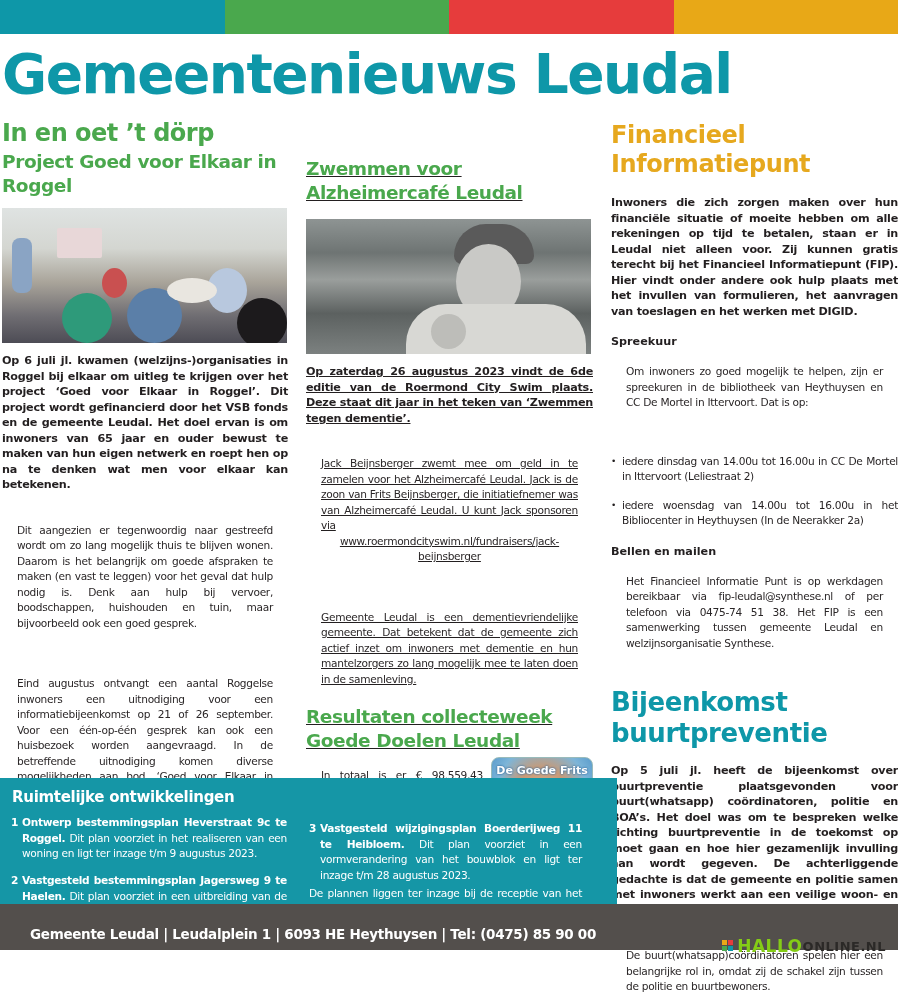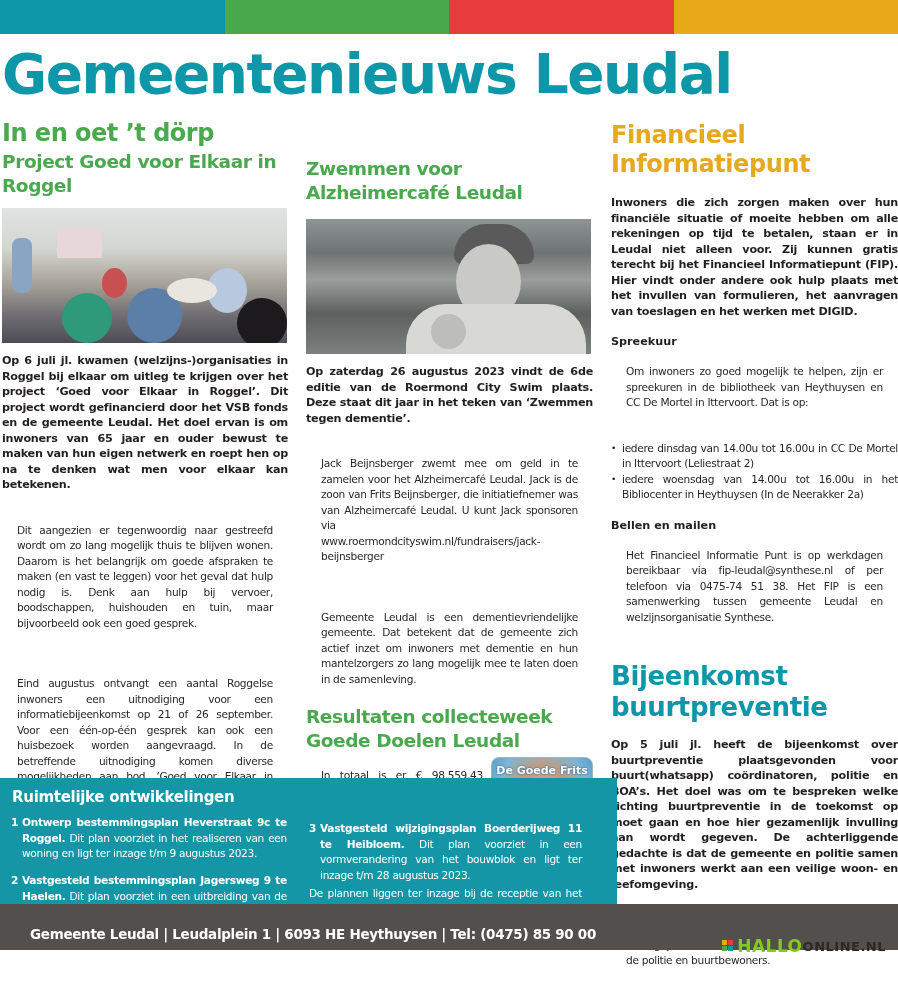--- a/index.html
+++ b/index.html
@@ -2,36 +2,36 @@
 <html><head>
 <meta charset="utf-8">
 <style>
   html, body { margin:0; padding:0; background:#fff; }
   body { width:898px; height:1000px; position:relative; overflow:hidden; font-family:"DejaVu Sans", sans-serif; color:#231f20; }
   .colorbar { position:absolute; left:0; top:0; width:898px; height:34px; display:flex; }
   .colorbar div { flex:1; }
   .masthead { position:absolute; left:2px; top:40px; font-family:"DejaVu Sans", sans-serif; font-weight:bold; font-size:55px; letter-spacing:-1.5px; color:#0e97a8; line-height:68px; white-space:nowrap; }
   .col { position:absolute; }
   .col1 { left:2px; top:118px; width:286px; }
-  .col2 { left:306px; top:155px; width:287px; }
+  .col2 { left:306px; top:155px; width:287px;text-decoration:underline; }
   .col3 { left:611px; top:118px; width:287px; }
   .kicker { font-weight:bold; color:#4aa84d; font-size:24px; line-height:30px; letter-spacing:-0.5px; margin:0; }
   .h-green { font-weight:bold; color:#4aa84d; font-size:18.5px; line-height:24px; letter-spacing:-0.4px; margin:2px 0 0 0; }
   .h-orange { font-weight:bold; color:#e6a81e; font-size:24px; line-height:29px; letter-spacing:-0.4px; margin:3px 0 0 0; }
   .h-teal { font-weight:bold; color:#0e97a8; font-size:26px; line-height:31px; letter-spacing:-0.4px; margin:0; }
   .lead { font-weight:bold; font-size:11.2px; line-height:15.5px; text-align:justify; margin:0; letter-spacing:-0.25px; }
   .body { font-size:10.6px; line-height:15.5px; text-align:justify; margin:15px; letter-spacing:-0.3px; color:#2a2627; }
   .gap { height:15px; }
   .photo { width:285px; height:135px; margin-top:10px; margin-bottom:10px; position:relative; overflow:hidden; }
   .photo1 { background:linear-gradient(180deg,#dfe3e2 0%,#d4d6d1 30%,#a9a49a 55%,#6f6d72 80%,#4d4c55 100%); }
   .photo2 { background:linear-gradient(180deg,#8e9493 0%,#6e7473 25%,#9a9e9c 45%,#5c6160 70%,#7c8180 100%); }
   .ph-shape { position:absolute; border-radius:50%; }
   .subhead { font-weight:bold; font-size:11.2px; line-height:15px; margin:0; }
   ul.bul { list-style:none; padding:0; margin:0; }
-  ul.bul li { position:relative; padding-left:11px; font-size:10.6px; line-height:15.5px; letter-spacing:-0.3px; text-align:justify; }
+  ul.bul li { position:relative; padding-left:11px; font-size:10.6px; line-height:15.5px; letter-spacing:-0.3px; text-align:justify;margin-top:13px; }
   ul.bul li::before { content:"\2022"; position:absolute; left:0; top:0; font-size:9px; }
   .goede-doelen { float:right; width:100px; height:68px; margin:4px 0 2px 8px; border-radius:8px; background:radial-gradient(circle at 50% 50%,#d9b08c 0%,#c79a78 40%,#7db5d8 75%,#5b9ccc 100%); position:relative; border:1px solid #9bb; overflow:hidden; }
   .goede-doelen .gd-top { position:absolute; left:0; right:0; top:6px; text-align:center; font-weight:bold; font-size:11px; color:#fff; text-shadow:0 0 2px #3b6fa0, 0 0 2px #3b6fa0; }
   .goede-doelen .gd-bot { position:absolute; left:0; right:0; bottom:4px; text-align:center; font-weight:bold; font-size:17px; color:#fff; text-shadow:0 0 2px #3b6fa0, 0 0 3px #3b6fa0; }
   .ruimte { position:absolute; left:0; top:778px; width:597px; height:156px; background:#1596a6; color:#fff;padding-left:20px; }
   .ruimte h3 { position:absolute; left:12px; top:10px; margin:0; font-size:15px; font-weight:bold; letter-spacing:-0.3px; }
   .r-item { position:absolute; font-size:10.6px; line-height:15.5px; text-align:justify; letter-spacing:-0.3px; }
   .r-item .num { position:absolute; left:-11px; top:0; font-weight:bold; }
   .r-item b { font-weight:bold; }
   .r1 { left:22px; top:37px; width:265px; }
@@ -83,21 +83,21 @@
   <div class="photo photo2" style="margin-top:14px">
     <div class="ph-shape" style="left:148px;top:5px;width:80px;height:40px;border-radius:40px 40px 10px 10px;background:#5a5a5a"></div>
     <div class="ph-shape" style="left:150px;top:25px;width:65px;height:75px;background:#c9c9c6"></div>
     <div class="ph-shape" style="left:100px;top:85px;width:180px;height:70px;border-radius:40px 40px 0 0;background:#d8d8d4"></div>
     <div class="ph-shape" style="left:125px;top:95px;width:35px;height:35px;background:#bdbdb9"></div>
   </div>
   <p class="lead">Op zaterdag 26 augustus 2023 vindt de 6de editie van de Roermond City Swim plaats. Deze staat dit jaar in het teken van ‘Zwemmen tegen dementie’.</p>
   <div class="gap"></div>
   <p class="body">
     <span>Jack Beijnsberger zwemt mee om geld in te zamelen voor het Alzheimercafé Leudal. Jack is de zoon van Frits Beijnsberger, die initiatiefnemer was van Alzheimercafé Leudal. U kunt Jack sponsoren via</span>
-    <span style="display:block;text-align:left">www.roermondcityswim.nl/fundraisers/jack-beijnsberger</span>
+    <span style="display:block;text-align:center">www.roermondcityswim.nl/fundraisers/jack-beijnsberger</span>
   </p>
   <div class="gap"></div>
   <p class="body">Gemeente Leudal is een dementievriendelijke gemeente. Dat betekent dat de gemeente zich actief inzet om inwoners met dementie en hun mantelzorgers zo lang mogelijk mee te laten doen in de samenleving.</p>
   <h3 class="h-green" style="margin-top:18px">Resultaten collecteweek Goede Doelen Leudal</h3>
   <div class="goede-doelen">
     <div class="gd-top">De Goede Frits</div>
     <div class="gd-bot">Leudal</div>
   </div>
   <p class="body">In totaal is er € 98.559,43 opgehaald. De Goede Doelen organisaties danken alle inwoners en collectanten van Leudal voor dit geweldige resultaat.</p>
 </div>

